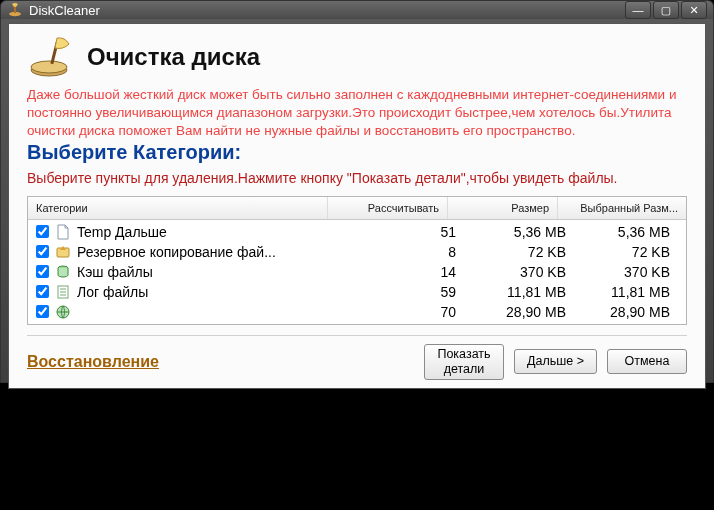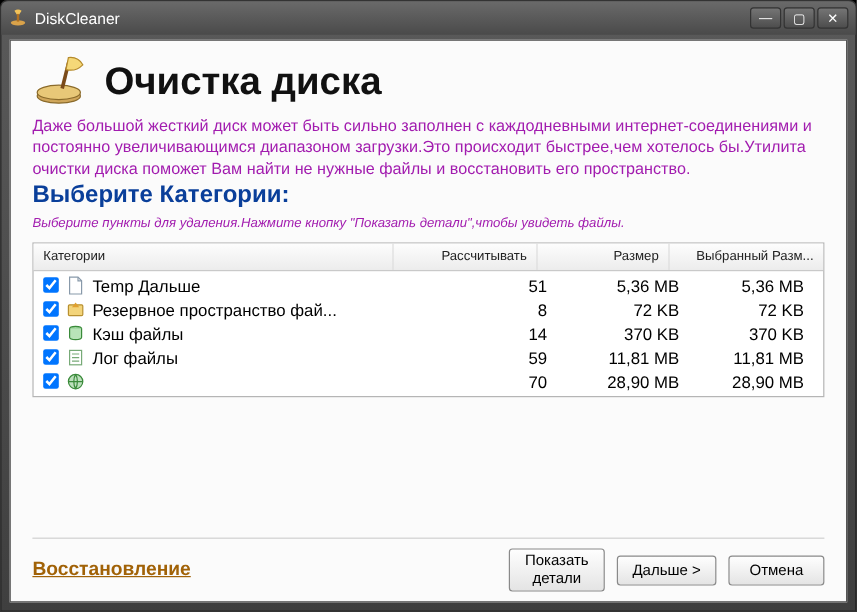--- a/index.html
+++ b/index.html
@@ -5,21 +5,21 @@
   * { box-sizing: border-box; margin: 0; padding: 0; }
   body {
     font-family: 'Segoe UI', Tahoma, sans-serif;
     background: #000;
     width: 714px;
     height: 510px;
     overflow: hidden;
   }
   .window {
     width: 714px;
-    height: 510px;
+    height: 383px;
     background: linear-gradient(to bottom, #5a5a5a 0%, #3f3f3f 100%);
     border: 1px solid #333;
     border-radius: 6px 6px 0 0;
     display: flex;
     flex-direction: column;
   }
   .titlebar {
     height: 28px;
     display: flex;
     align-items: center;
@@ -51,24 +51,24 @@
     flex:1;
     margin: 4px 7px 7px 7px;
     background: #fbfbfb;
     border: 1px solid #555;
     padding: 12px 18px 8px 18px;
     display:flex;
     flex-direction:column;
   }
   .header-row { display:flex; align-items:center; gap:12px; margin-bottom:8px; }
   .disk-icon { width:48px; height:42px; position:relative; }
-  .page-title { font-size:32px; font-weight:700; color:#111;text-align:right; }
-  .desc { font-size:13.5px; color:#a21caf; line-height:1.35; margin-bottom:2px; }
+  .page-title { font-size:24px; font-weight:700; color:#111;text-align:right; }
+  .desc { font-size:13.5px; color:#ef4444; line-height:1.35; margin-bottom:2px; }
   .subhead { font-size:20px; font-weight:700; color:#0a3f9a; margin-top:-2px; margin-bottom:6px; }
-  .instr { font-size:11px; color:#a21caf; margin-bottom:10px;font-style:italic; }
+  .instr { font-size:14px; color:#b91c1c; margin-bottom:10px; }
   .table-wrap { border:1px solid #b5b5b5; flex:0 0 auto; background:#fff; }
   .thead { display:flex; background:linear-gradient(to bottom,#fdfdfd,#ececec); border-bottom:1px solid #c9c9c9; font-size:11px; color:#222; }
   .th { padding:5px 8px; border-right:1px solid #dcdcdc; }
   .th:last-child{border-right:none;}
   .col-cat{flex:0 0 300px;}
   .col-count{flex:0 0 120px; text-align:right;}
   .col-size{flex:0 0 110px; text-align:right;}
   .col-sel{flex:1; text-align:right;}
   .tbody{padding:2px 0;}
   .tr{display:flex; align-items:center; font-size:14px; color:#000; padding:2px 8px;}
@@ -156,21 +156,21 @@
           </div>
           <div class="tr">
             <div class="td-cat">
               <input type="checkbox" class="chk" checked="" style="">
               <span class="row-icon">
                 <svg viewBox="0 0 16 16">
                   <rect x="2" y="4" width="12" height="9" rx="1" fill="#f3d47a" stroke="#b89030"></rect>
                   <path d="M8 2l3 4H5z" fill="#e0a030"></path>
                 </svg>
               </span>
-              <span>Резервное пространство фай...</span>
+              <span>Резервное копирование фай...</span>
             </div>
             <div class="td-count">8</div>
             <div class="td-size">72 KB</div>
             <div class="td-sel">72 KB</div>
           </div>
           <div class="tr">
             <div class="td-cat">
               <input type="checkbox" class="chk" checked="" style="">
               <span class="row-icon">
                 <svg viewBox="0 0 16 16">

